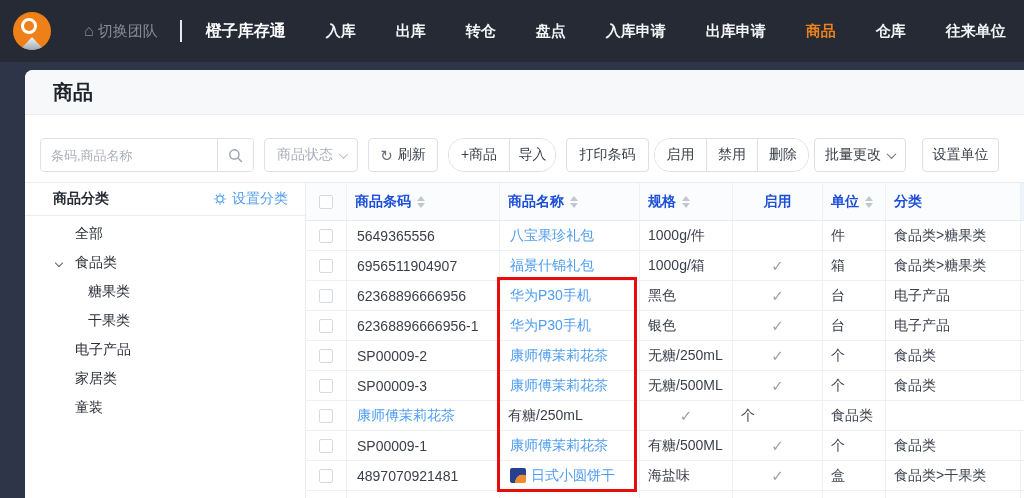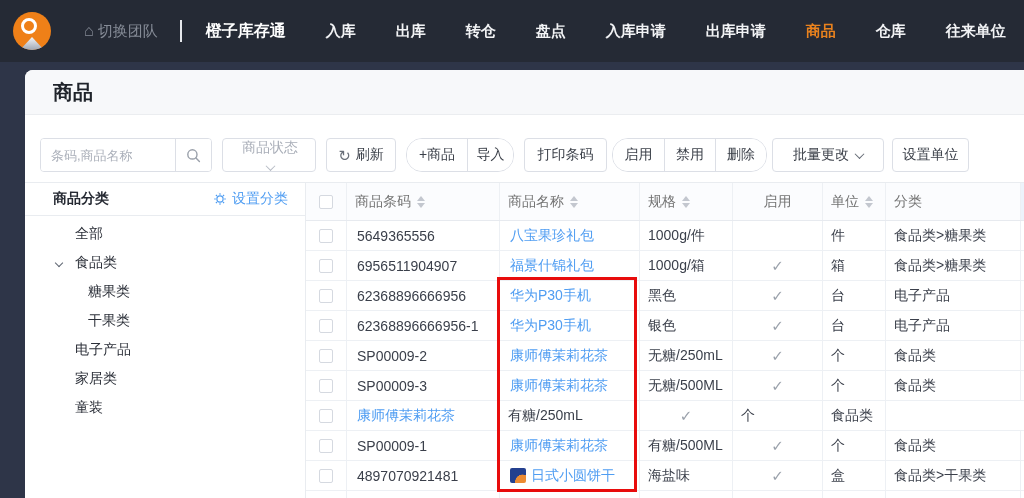--- a/index.html
+++ b/index.html
@@ -20,38 +20,38 @@
   .nav-item { color:#f2f3f5; font-size:15px; font-weight:bold; white-space:nowrap; cursor:pointer; }
   .nav-item.active { color:#e9821e; }
 
   
   .card { position:absolute; left:25px; top:70px; right:0; bottom:0; background:#ffffff; border-top-left-radius:8px; overflow:hidden; }
   .page-header { position:absolute; left:0; top:0; right:0; height:45px; background:#f7f8fa; border-bottom:1px solid #ebedf0; display:flex; align-items:center; padding-left:28px; }
   .page-title { font-size:20px; font-weight:bold; color:#20242b; }
 
   
   .toolbar { position:absolute; left:0; top:45px; right:0; height:67px; display:flex; align-items:flex-start; padding:23px 0 0 15px; background:#fff; }
-  .search-wrap { display:flex; width:172px; height:34px; border:1px solid #dcdfe6; border-radius:4px; overflow:hidden; background:#fff; }
+  .search-wrap { display:flex; width:214px; height:34px; border:1px solid #dcdfe6; border-radius:4px; overflow:hidden; background:#fff; }
   .search-input { flex:1; border:none; outline:none; padding:0 10px; font-size:13px; color:#333; min-width:0; }
   .search-input::placeholder { color:#abb0ba; }
   .search-btn { width:36px; border:none; border-left:1px solid #dcdfe6; background:#fff; display:flex; align-items:center; justify-content:center; cursor:pointer; }
-  .select-box { margin-left:10px; width:94px; height:34px; border:1px solid #dcdfe6; border-radius:4px; display:flex; align-items:center; justify-content:space-between; padding:0 10px 0 12px; color:#a9aeb8; font-size:14px; cursor:pointer; background:#fff;flex-direction:column; }
+  .select-box { margin-left:10px; width:94px; height:34px; border:1px solid #dcdfe6; border-radius:4px; display:flex; align-items:center; justify-content:space-between; padding:0 10px 0 12px; color:#a9aeb8; font-size:14px; cursor:pointer; background:#fff; }
   .btn { height:34px; border:1px solid #dcdfe6; border-radius:4px; background:#fff; color:#3a3f48; font-size:14px; padding:0 12px; display:flex; align-items:center; justify-content:center; gap:5px; cursor:pointer; white-space:nowrap; font-family:inherit; }
   .btn-refresh { margin-left:10px; width:70px; padding:0; }
   .refresh-glyph { font-size:15px; color:#6a707a; line-height:1; }
   .btn-group { display:flex; height:34px; border:1px solid #dcdfe6; border-radius:16px; overflow:hidden; background:#fff; }
   .btn-group .seg { border:none; border-left:1px solid #dcdfe6; height:100%; background:#fff; color:#3a3f48; font-size:14px; display:flex; align-items:center; justify-content:center; cursor:pointer; font-family:inherit; }
   .btn-group .seg:first-child { border-left:none; }
   .grp-add { margin-left:10px; }
   .seg-add { width:60px; } .seg-import { width:46px; }
   .btn-print { margin-left:10px; width:83px; padding:0; }
   .grp-ops { margin-left:5px; }
   .seg-op { width:51px; }
-  .btn-batch { margin-left:5px; width:112px; padding:0; gap:7px; }
-  .btn-setunit { margin-left:8px; width:77px; padding:0; }
+  .btn-batch { margin-left:5px; width:92px; padding:0; gap:7px; }
+  .btn-setunit { margin-left:16px; width:77px; padding:0; }
   .chev { width:7px; height:7px; border-right:1.5px solid #b7bcc5; border-bottom:1.5px solid #b7bcc5; transform:rotate(45deg) translate(-1px,-1px); display:inline-block; }
   .chev.dark { border-color:#646a74; }
 
   
   .main { position:absolute; left:0; top:112px; right:0; bottom:0; border-top:1px solid #e9ecf0; display:flex; background:#fff; }
 
   
   .sidebar { width:281px; flex:0 0 281px; border-right:1px solid #e9ecf0; }
   .sidebar-header { height:33px; border-bottom:1px solid #e9ecf0; display:flex; align-items:center; justify-content:space-between; padding:0 17px 0 28px; }
   .sidebar-title { font-size:14px; font-weight:bold; color:#262a33; }
@@ -60,21 +60,21 @@
   .tree-item { position:relative; height:29px; display:flex; align-items:center; font-size:14px; font-weight:500; color:#2b2f38; cursor:pointer; }
   .tree-item.lv1 { padding-left:50px; }
   .tree-item.lv2 { padding-left:63px; }
   .tree-item .expander { position:absolute; left:31px; top:12px; width:6px; height:6px; border-right:1.5px solid #5f6672; border-bottom:1.5px solid #5f6672; transform:rotate(45deg); }
 
   
   .table { flex:1; min-width:0; }
   .tr { display:grid; grid-template-columns:41px 153px 140px 93px 90px 63px 135px 3px; }
   .thead { height:38px; border-bottom:1px solid #e7eaef; background:#fbfcfe; }
   .th, .td { display:flex; align-items:center; border-right:1px solid #edf0f4; overflow:hidden; }
-  .th { font-size:14px; font-weight:normal; color:#737373; padding-left:8px; gap:4px; }
+  .th { font-size:14px; font-weight:bold; color:#1d4ed8; padding-left:8px; gap:4px; }
   .th.center, .td.center { justify-content:center; padding-left:0; }
   .th.c-check, .td.c-check { justify-content:center; padding-left:0; }
   .th.sliver, .td.sliver { border-right:none; padding:0; }
   .th.sliver { background:#edf3fb; }
   .row { height:30px; border-bottom:1px solid #edf0f4; }
   .td { font-size:14px; color:#3a3f4a; padding-left:10px; }
   .td.c-spec, .td.c-unit, .td.c-category { padding-left:8px; }
   .name-link { color:#4f9df2; text-decoration:none; font-size:14px; white-space:nowrap; }
   .check-glyph { color:#9aa1ab; font-size:15px; }
   .sort { display:inline-flex; flex-direction:column; gap:2px; margin-left:2px; cursor:pointer; }

